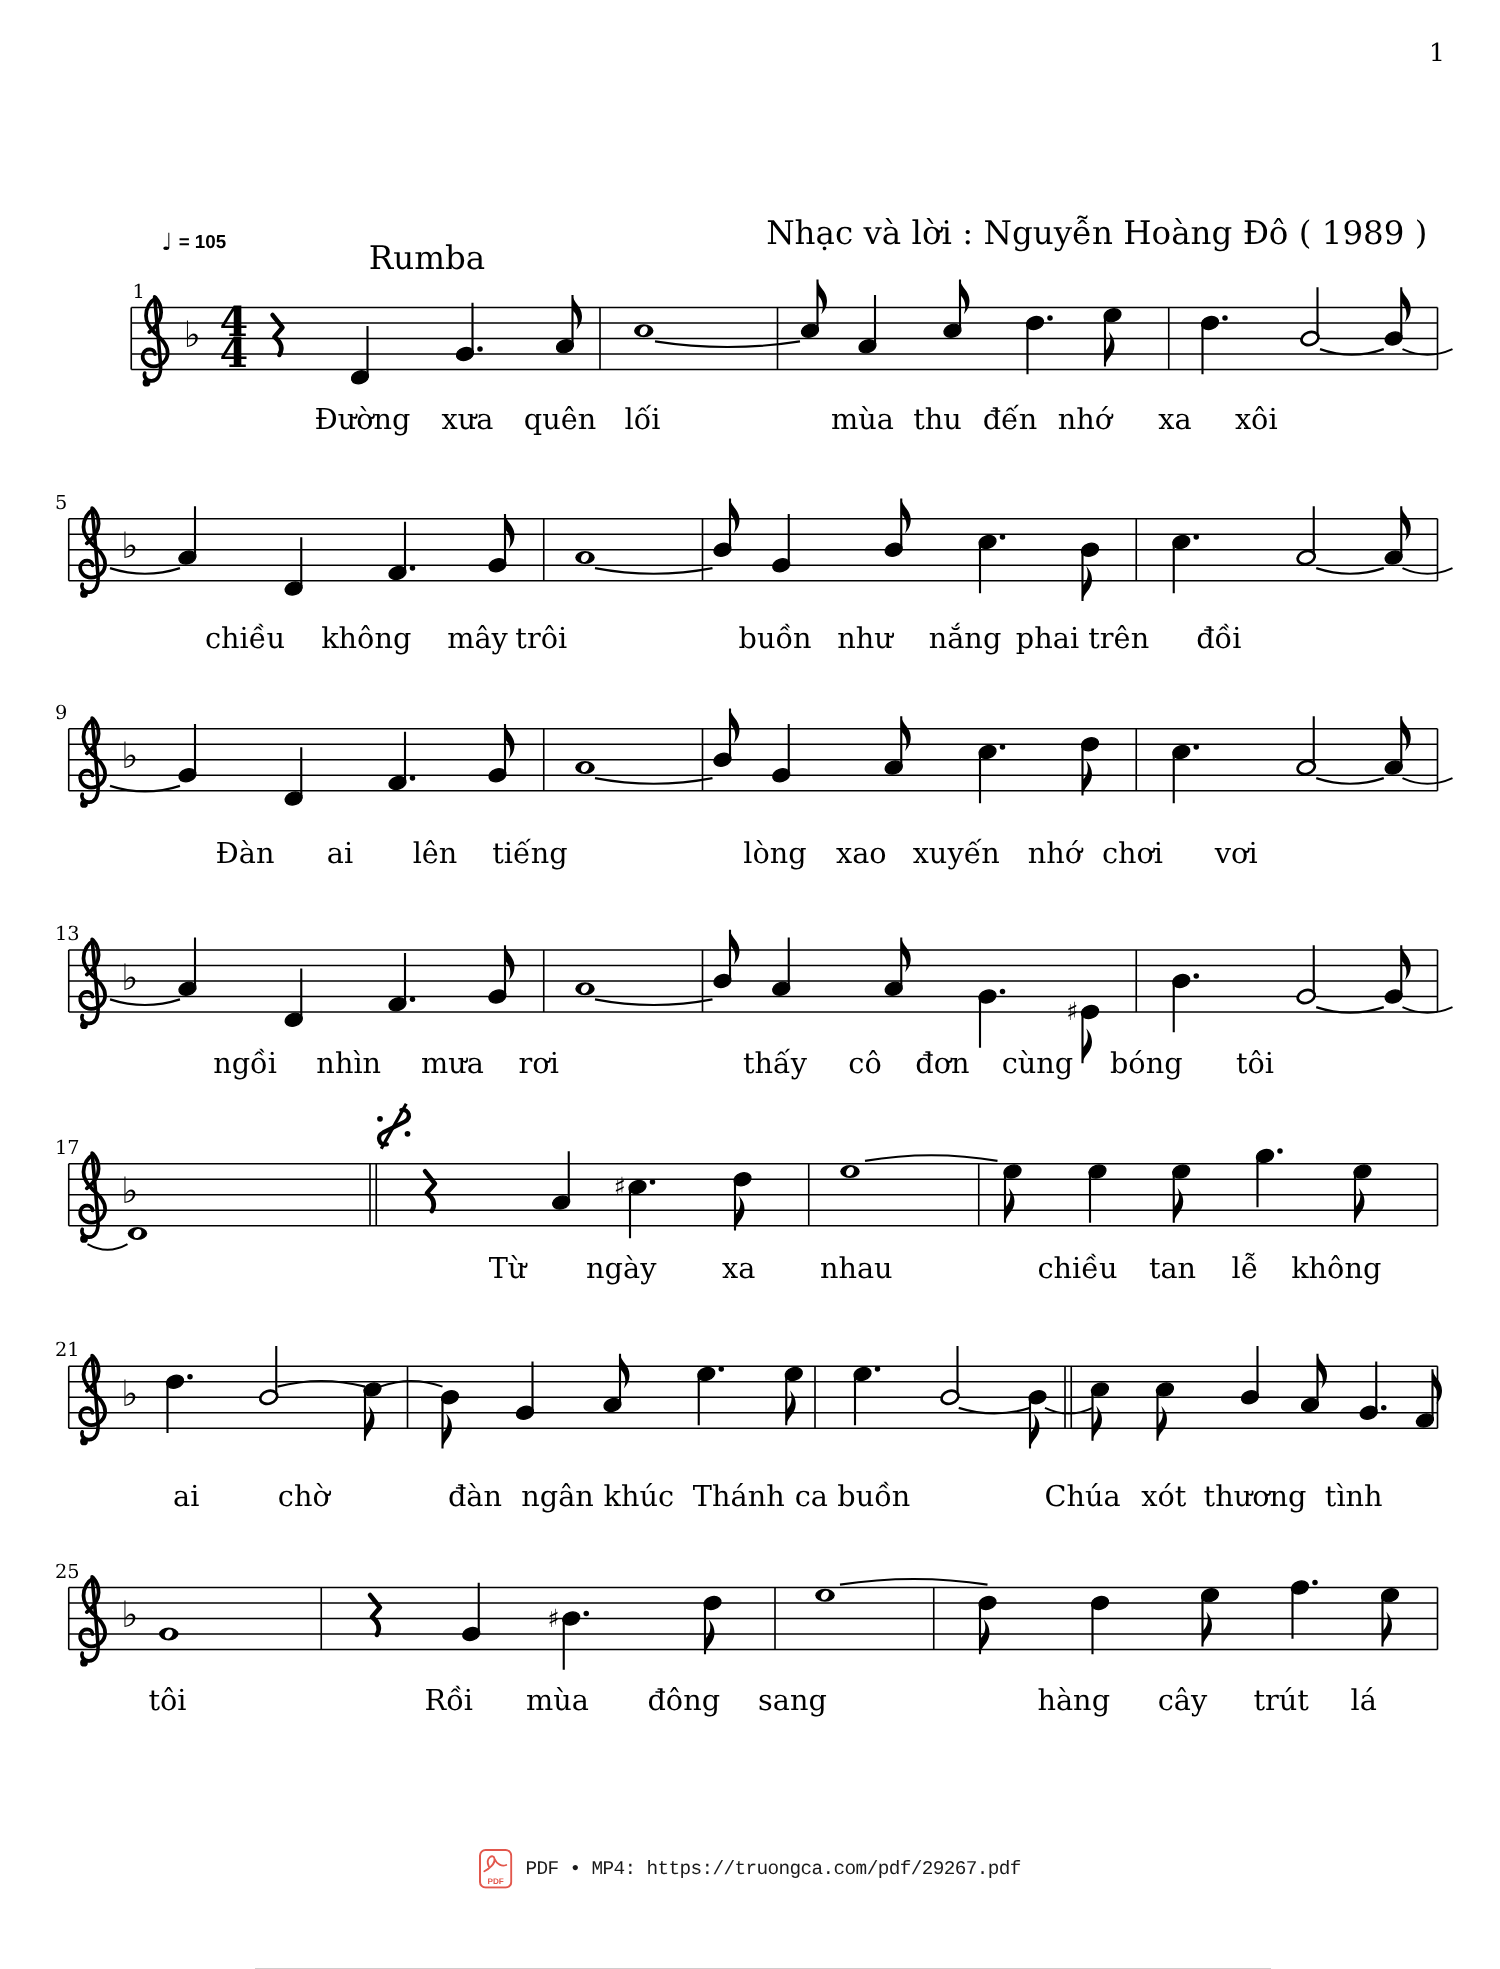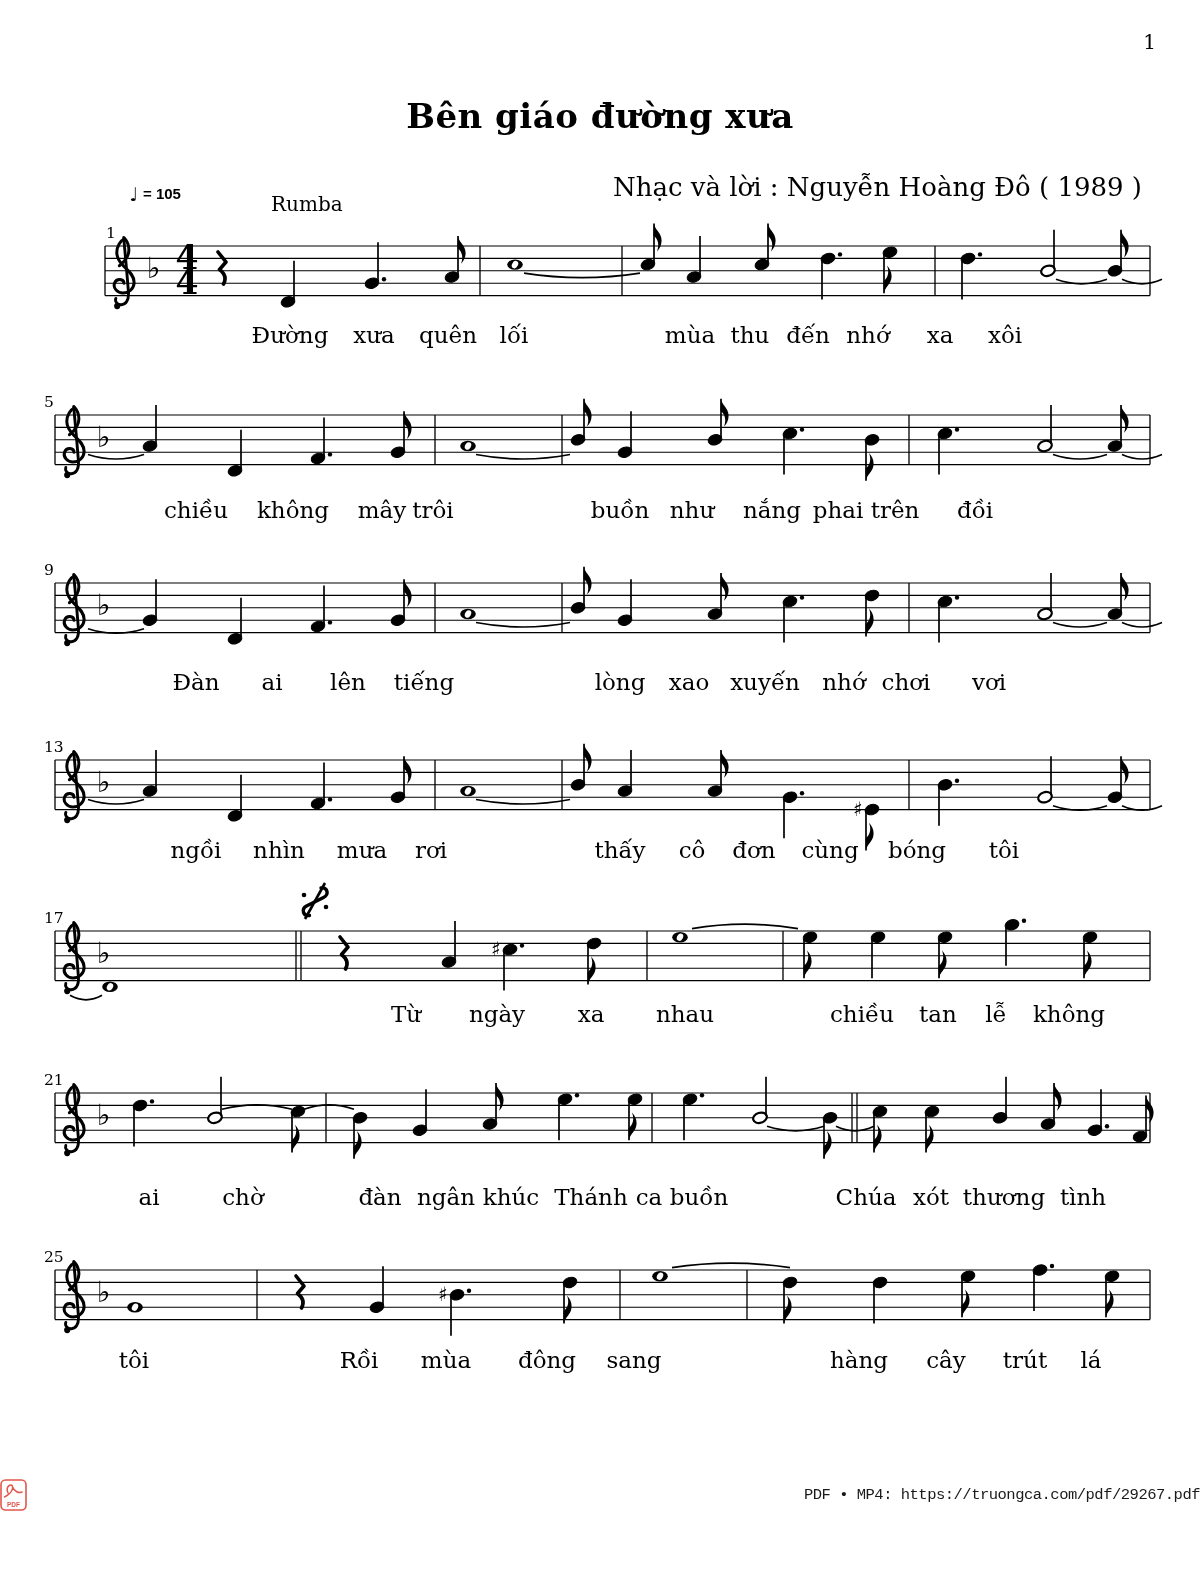--- a/index.html
+++ b/index.html
@@ -10,36 +10,35 @@
     overflow:hidden;
   }
   #score{position:absolute;left:0;top:0;}
   .page-num{position:absolute;top:30px;right:44px;font-size:20px;}
   .title{position:absolute;left:0;right:0;top:96px;margin:0;text-align:center;
     font-size:34px;font-weight:bold;letter-spacing:0.5px;}
   .tempo{position:absolute;left:129px;top:183px;white-space:nowrap;}
   .tempo .tnote{font-family:"DejaVu Sans",sans-serif;font-size:19px;}
   .tempo .tval{font-family:"Liberation Sans","DejaVu Sans",sans-serif;font-size:15px;
     font-weight:600;position:relative;top:-2px;margin-left:5px;}
-  .rumba{position:absolute;left:271px;top:192px;font-size:20px;}
+  .rumba{position:absolute;left:295px;top:192px;font-size:26px;}
   .credit{position:absolute;right:58px;top:172px;font-size:26px;}
   .footer{position:absolute;top:1479px;left:0;right:0;display:flex;
-    justify-content:space-between;align-items:center;gap:10px;}
+    justify-content:center;align-items:center;gap:10px;}
   .flink{font-family:"Liberation Mono","DejaVu Sans Mono",monospace;
     font-size:15.5px;letter-spacing:-0.5px;color:#1a1a1a;text-decoration:none;}
   .pdficon{display:inline-block;width:27px;height:32px;}
 </style>
 </head>
 <body>
 
 <div class="page">
 
   <div class="page-num">1</div>
 
-  <h1 class="title">Bên giáo đường xưa</h1>
 
   <div class="tempo">
     <span class="tnote">♩</span><span class="tval">= 105</span>
   </div>
 
   <div class="rumba">Rumba</div>
 
   <div class="credit">Nhạc và lời : Nguyễn Hoàng Đô ( 1989 )</div>
 
   <svg id="score" width="1200" height="1575" viewBox="0 0 1200 1575" xmlns="http://www.w3.org/2000/svg">

